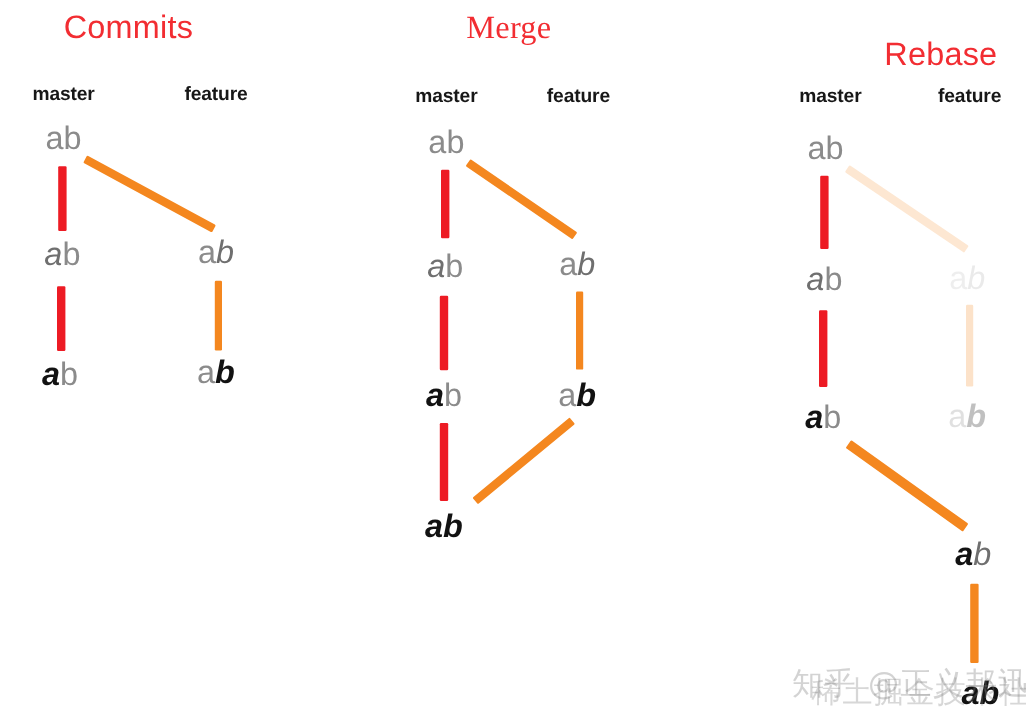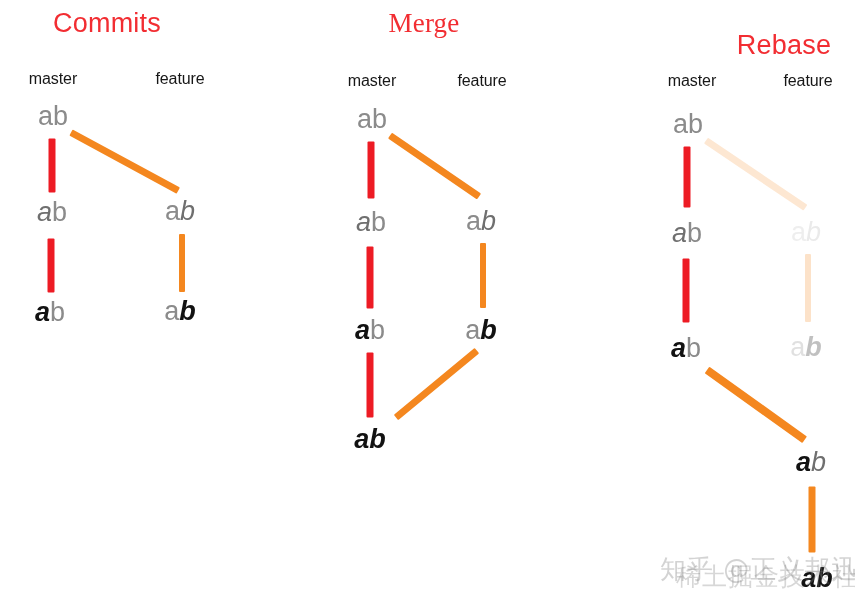--- a/index.html
+++ b/index.html
@@ -33,21 +33,21 @@
     letter-spacing: 0.2px;
     white-space: nowrap;
     text-align: center;
     transform: translateX(-50%);
   }
 
   
   .branch-header {
     position: absolute;
     font-size: 16px;
-    font-weight: 400;
+    font-weight: 700;
     color: #171717;
     letter-spacing: -0.1px;
     white-space: nowrap;
     transform: translateX(-50%);
   }
 
   
   .node {
     position: absolute;
     white-space: nowrap;

